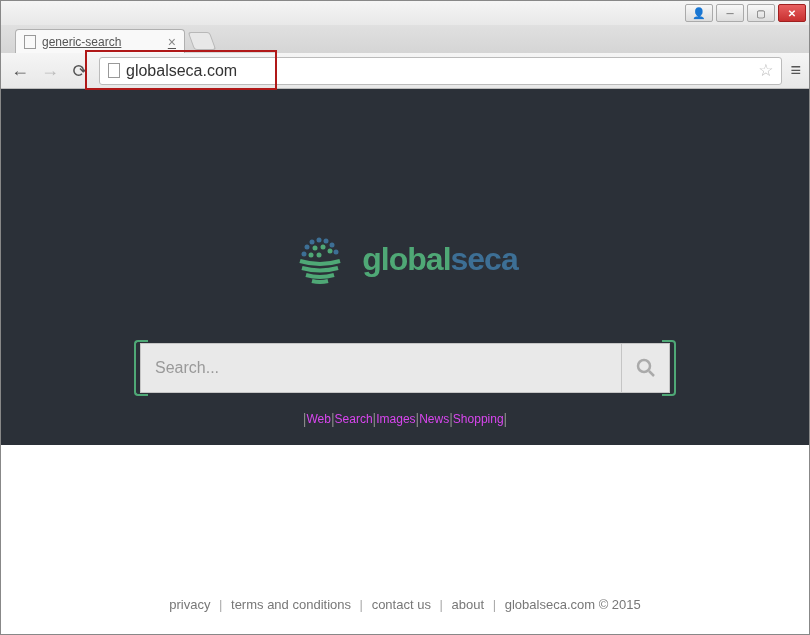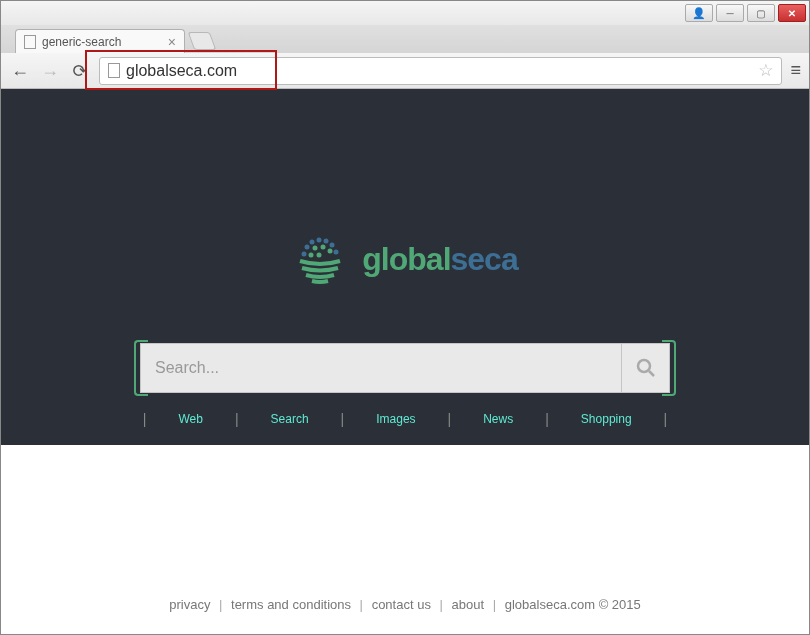--- a/index.html
+++ b/index.html
@@ -57,20 +57,21 @@
   border-bottom: none;
   border-radius: 4px 4px 0 0;
   height: 24px;
   min-width: 170px;
   display: flex;
   align-items: center;
   padding: 0 8px;
   font-size: 12px;
   color: #555;
   gap: 6px;
+  text-decoration: underline;
 }
 .tab .file-icon {
   width: 12px; height: 14px;
   border: 1px solid #999;
   position: relative;
 }
 .tab .close-x {
   margin-left: auto;
   color: #888;
   font-size: 14px;
@@ -221,23 +222,23 @@
 
 .nav-links {
   margin-top: 18px;
   display: flex;
   align-items: center;
   justify-content: center;
   font-size: 12px;
   color: #aaa;
 }
 .nav-links a {
-  color: #5eead4;
+  color: #d946ef;
   text-decoration: none;
-  padding: 0 32px;
+  padding: 0 0;
 }
 .nav-links .sep {
   color: #888;
   font-size: 14px;
 }
 
 
 .footer {
   height: 189px;
   background: #fff;

